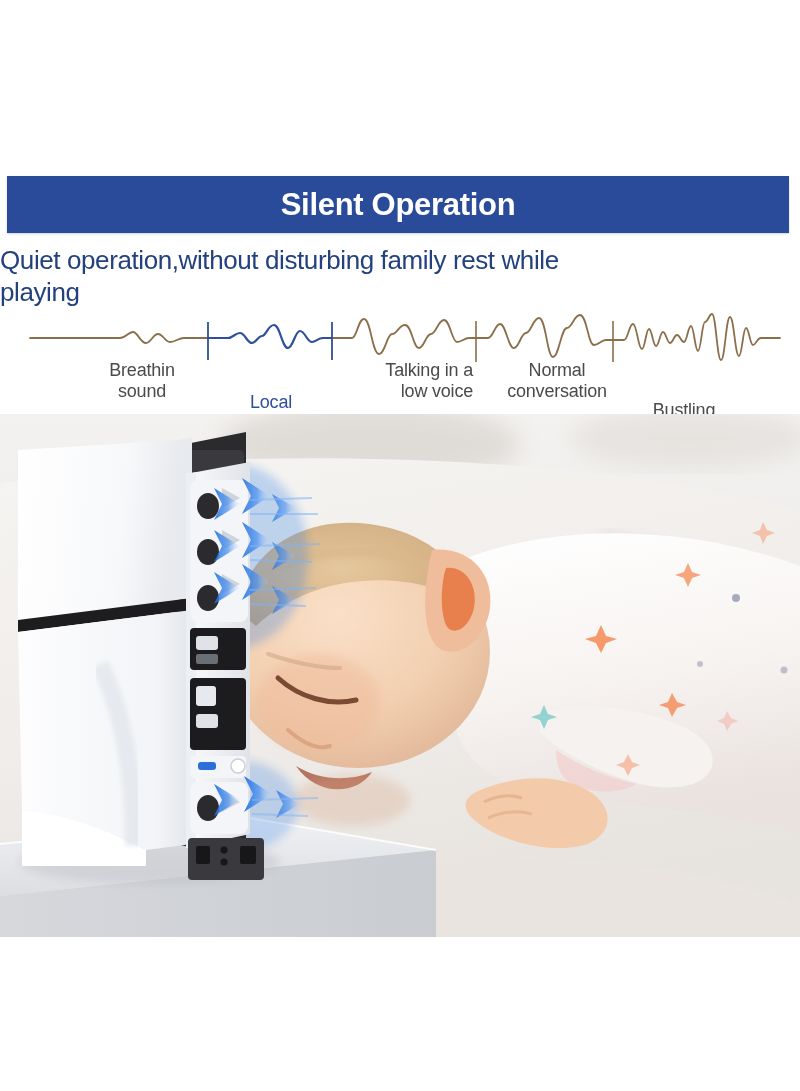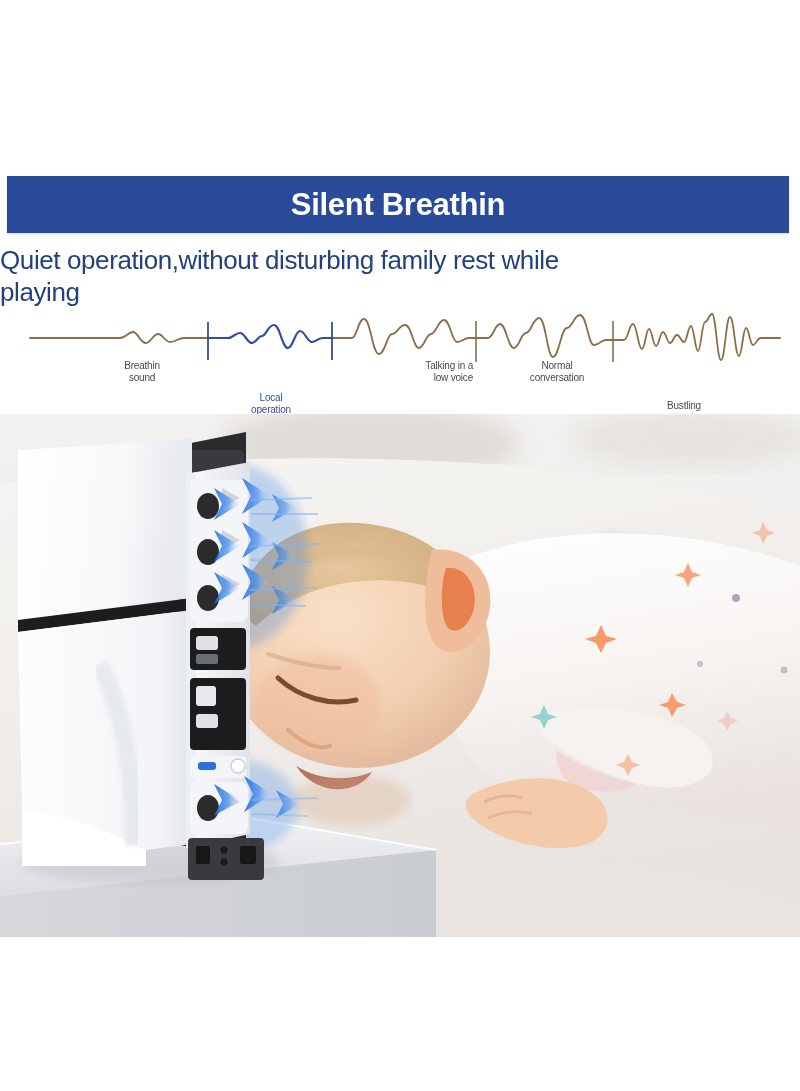--- a/index.html
+++ b/index.html
@@ -75,21 +75,21 @@
   .scale-labels {
     position: absolute;
     left: 0;
     top: 48px;
     width: 800px;
     height: 54px;
   }
   .scale-label {
     position: absolute;
     text-align: center;
-    font-size: 10px;
+    font-size: 18px;
     line-height: 1.18;
     letter-spacing: -0.2px;
     color: #4a4a4a;
     white-space: pre-line;
   }
   .scale-label.hl { color: #2f4f9e; }
 
   
   .photo {
     position: absolute;
@@ -105,21 +105,21 @@
   .bottom-gap { position:absolute; left:0; top:937px; width:800px; height:154px; background:#ffffff; }
 </style>
 </head>
 <body>
 
 <div class="page">
 
   <div class="top-gap"></div>
 
   <div class="banner">
-    <div class="banner-title">Silent Breathin</div>
+    <div class="banner-title">Silent Operation</div>
   </div>
 
   <div class="subtitle-wrap">
     <div class="subtitle">Quiet operation,without disturbing family rest while playing</div>
   </div>
 
   <div class="scale">
     <svg class="scale-svg" width="800" height="52" viewBox="0 0 800 52">
 
       <path fill="none" stroke="#8a6f4a" stroke-width="1.8" stroke-linecap="round" d="M30,26 L120,26

